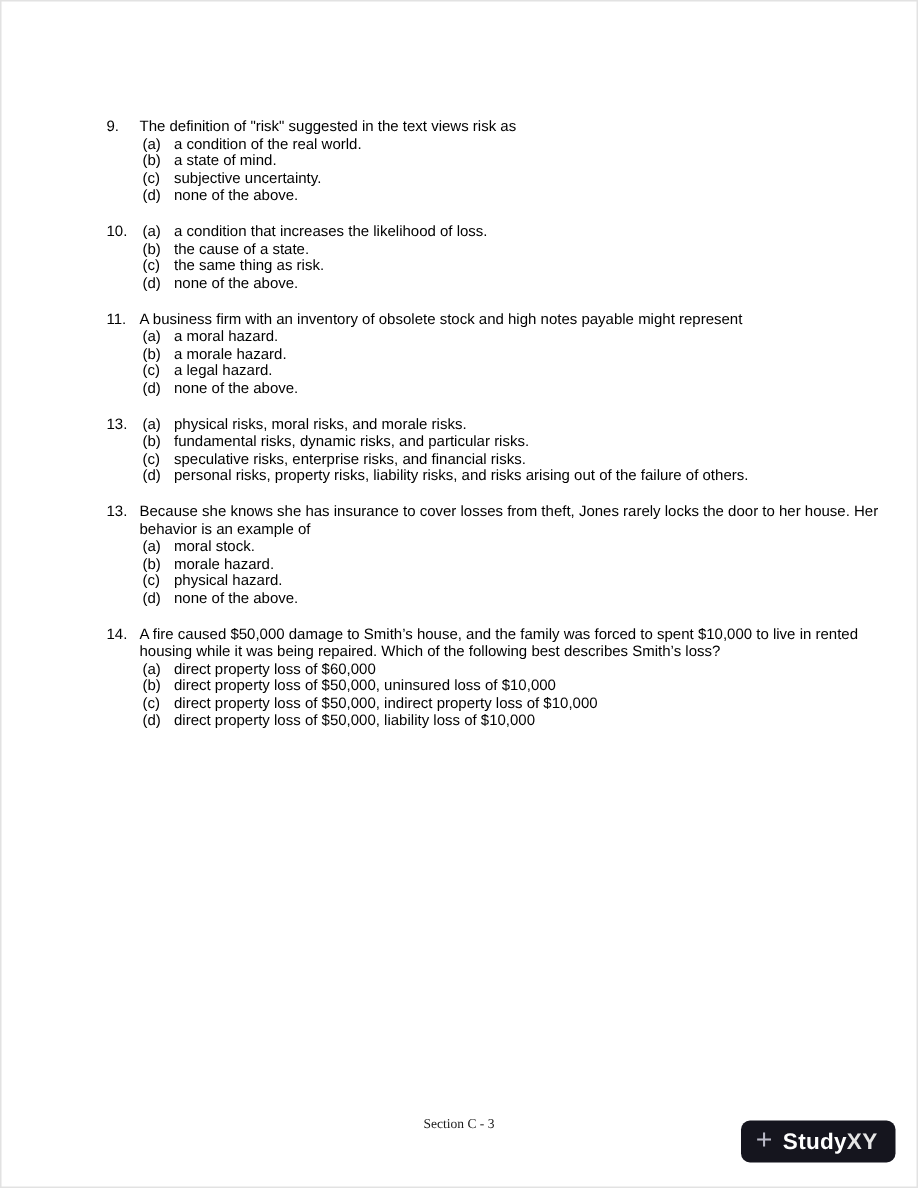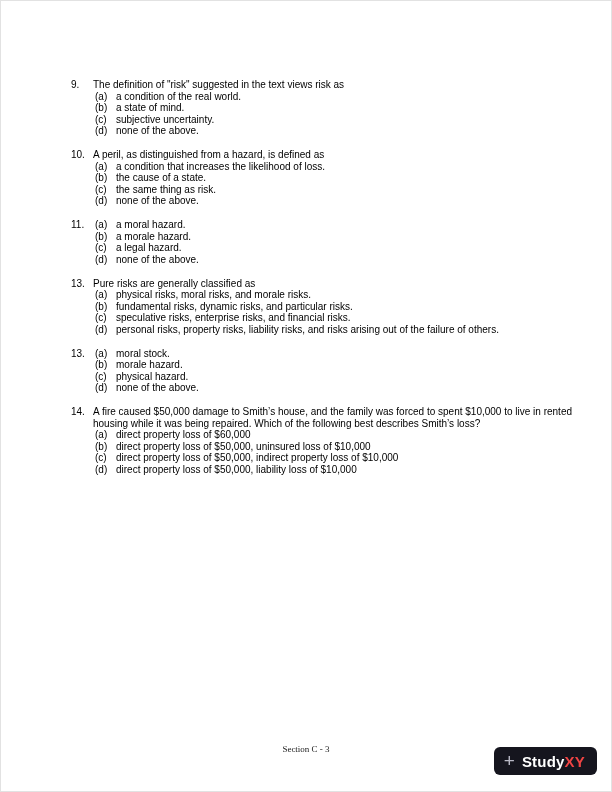--- a/index.html
+++ b/index.html
@@ -89,21 +89,20 @@
         <div class="opt">
           <span class="opt-letter">(d)</span>
           <span class="opt-text">none of the above.</span>
         </div>
       </div>
     </div>
 
     <div class="question">
       <span class="q-num">10.</span>
       <div class="q-body">
-        <div class="q-stem">A peril, as distinguished from a hazard, is defined as</div>
         <div class="opt">
           <span class="opt-letter">(a)</span>
           <span class="opt-text">a condition that increases the likelihood of loss.</span>
         </div>
         <div class="opt">
           <span class="opt-letter">(b)</span>
           <span class="opt-text">the cause of a state.</span>
         </div>
         <div class="opt">
           <span class="opt-letter">(c)</span>
@@ -112,20 +111,21 @@
         <div class="opt">
           <span class="opt-letter">(d)</span>
           <span class="opt-text">none of the above.</span>
         </div>
       </div>
     </div>
 
     <div class="question">
       <span class="q-num">11.</span>
       <div class="q-body">
+        <div class="q-stem">A business firm with an inventory of obsolete stock and high notes payable might represent</div>
         <div class="opt">
           <span class="opt-letter">(a)</span>
           <span class="opt-text">a moral hazard.</span>
         </div>
         <div class="opt">
           <span class="opt-letter">(b)</span>
           <span class="opt-text">a morale hazard.</span>
         </div>
         <div class="opt">
           <span class="opt-letter">(c)</span>
@@ -134,21 +134,20 @@
         <div class="opt">
           <span class="opt-letter">(d)</span>
           <span class="opt-text">none of the above.</span>
         </div>
       </div>
     </div>
 
     <div class="question">
       <span class="q-num">13.</span>
       <div class="q-body">
-        <div class="q-stem">Pure risks are generally classified as</div>
         <div class="opt">
           <span class="opt-letter">(a)</span>
           <span class="opt-text">physical risks, moral risks, and morale risks.</span>
         </div>
         <div class="opt">
           <span class="opt-letter">(b)</span>
           <span class="opt-text">fundamental risks, dynamic risks, and particular risks.</span>
         </div>
         <div class="opt">
           <span class="opt-letter">(c)</span>
@@ -157,20 +156,21 @@
         <div class="opt">
           <span class="opt-letter">(d)</span>
           <span class="opt-text">personal risks, property risks, liability risks, and risks arising out of the failure of others.</span>
         </div>
       </div>
     </div>
 
     <div class="question">
       <span class="q-num">13.</span>
       <div class="q-body">
+        <div class="q-stem">Because she knows she has insurance to cover losses from theft, Jones rarely locks the door to her house.  Her behavior is an example of</div>
         <div class="opt">
           <span class="opt-letter">(a)</span>
           <span class="opt-text">moral stock.</span>
         </div>
         <div class="opt">
           <span class="opt-letter">(b)</span>
           <span class="opt-text">morale hazard.</span>
         </div>
         <div class="opt">
           <span class="opt-letter">(c)</span>
@@ -207,16 +207,16 @@
     </div>
 
   </div>
 
   <div class="footer">
     <span>Section C - 3</span>
   </div>
 
   <div class="brand-badge" id="brand-badge" style="background: rgb(21, 21, 30);">
     <span class="brand-plus" id="brand-plus" style="color: rgb(185, 185, 198);">+</span>
-    <span class="brand-name" id="brand-name" style="color: rgb(255, 255, 255);"><span>Study</span><span id="brand-accent" style="color: #ef4444;">XY</span></span>
+    <span class="brand-name" id="brand-name" style="color: rgb(255, 255, 255);"><span>Study</span><span id="brand-accent" style="color: #e5e5e5;">XY</span></span>
   </div>
 
 </div>
 
 </body></html>

